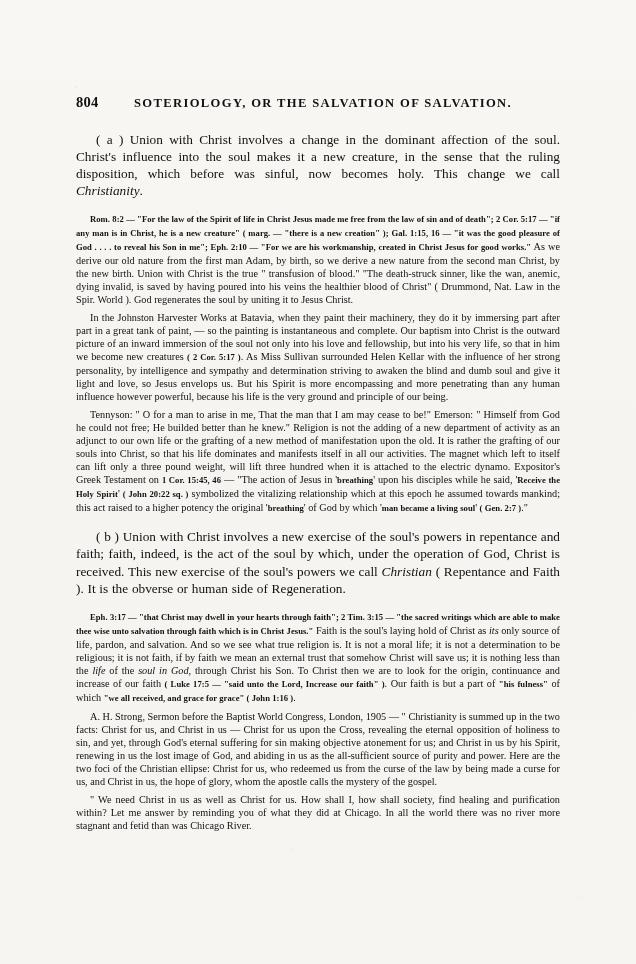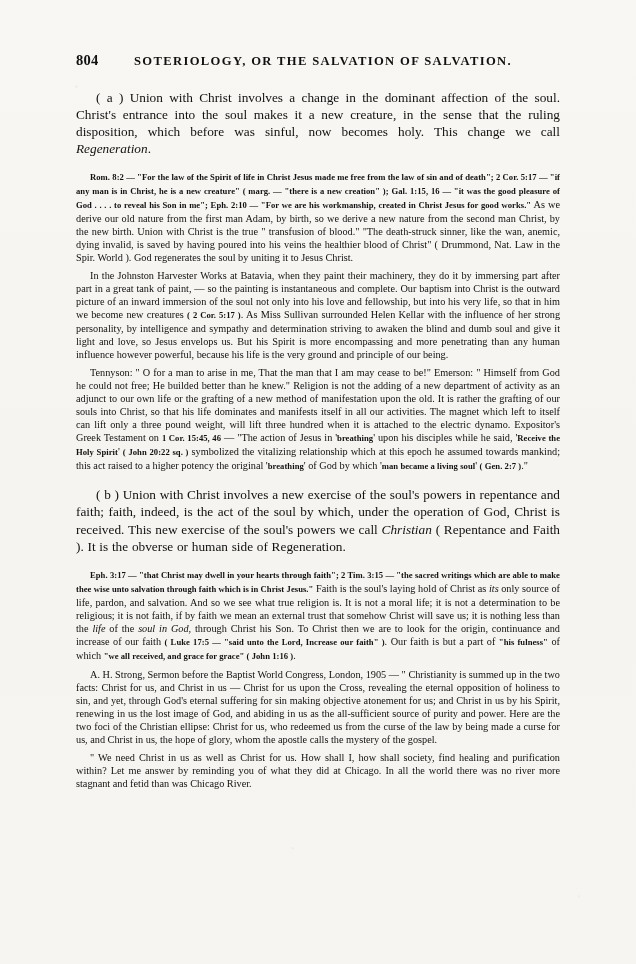--- a/index.html
+++ b/index.html
@@ -47,20 +47,21 @@
     align-items: baseline;
     margin-bottom: 20px;
     letter-spacing: .6px;
   }
   .folio {
     font-size: 14.5px;
     font-weight: 700;
     width: 58px;
     flex: none;
     letter-spacing: .2px;
+    margin-top: 42px;
   }
   .head-title {
     font-size: 12.6px;
     font-weight: 700;
     letter-spacing: 1.35px;
     white-space: nowrap;
   }
 
   
   .body-para {
@@ -103,21 +104,21 @@
 
 <div class="paper"></div>
 
 <div class="page">
 
   <div class="running-head">
     <span class="folio">804</span>
     <span class="head-title">SOTERIOLOGY, OR THE SALVATION OF SALVATION.</span>
   </div>
 
-  <p class="body-para indent"><span>( a ) Union with Christ involves a change in the dominant affection of the soul.   Christ's entrance into the soul makes it a new creature, in the sense that the ruling disposition, which before was sinful, now becomes holy.   This change we call </span><i>Regeneration</i><span>.</span></p>
+  <p class="body-para indent"><span>( a ) Union with Christ involves a change in the dominant affection of the soul.   Christ's influence into the soul makes it a new creature, in the sense that the ruling disposition, which before was sinful, now becomes holy.   This change we call </span><i>Christianity</i><span>.</span></p>
 
   <div class="gap-sm"></div>
 
   <p class="note indent"><span class="tiny">Rom. 8:2 — "For the law of the Spirit of life in Christ Jesus made me free from the law of sin and of death"; 2 Cor. 5:17 — "if any man is in Christ, he is a new creature" ( marg. — "there is a new creation" ); Gal. 1:15, 16 — "it was the good pleasure of God . . . . to reveal his Son in me"; Eph. 2:10 — "For we are his workmanship, created in Christ Jesus for good works."</span><span class="note-reg">   As we derive our old nature from the first man Adam, by birth, so we derive a new nature from the second man Christ, by the new birth.   Union with Christ is the true " transfusion of blood."   "The death-struck sinner, like the wan, anemic, dying invalid, is saved by having poured into his veins the healthier blood of Christ" ( Drummond, Nat. Law in the Spir. World ).   God regenerates the soul by uniting it to Jesus Christ.</span></p>
 
   <p class="note indent note-reg"><span>In the Johnston Harvester Works at Batavia, when they paint their machinery, they do it by immersing part after part in a great tank of paint, — so the painting is instantaneous and complete.   Our baptism into Christ is the outward picture of an inward immersion of the soul not only into his love and fellowship, but into his very life, so that in him we become new creatures </span><span class="tiny">( 2 Cor. 5:17 )</span><span>.   As Miss Sullivan surrounded Helen Kellar with the influence of her strong personality, by intelligence and sympathy and determination striving to awaken the blind and dumb soul and give it light and love, so Jesus envelops us.   But his Spirit is more encompassing and more penetrating than any human influence however powerful, because his life is the very ground and principle of our being.</span></p>
 
   <p class="note indent note-reg"><span>Tennyson:  " O for a man to arise in me, That the man that I am may cease to be!"   Emerson:  " Himself from God he could not free; He builded better than he knew."   Religion is not the adding of a new department of activity as an adjunct to our own life or the grafting of a new method of manifestation upon the old.   It is rather the grafting of our souls into Christ, so that his life dominates and manifests itself in all our activities.   The magnet which left to itself can lift only a three pound weight, will lift three hundred when it is attached to the electric dynamo.   Expositor's Greek Testament on </span><span class="tiny">1 Cor. 15:45, 46</span><span> — "The action of Jesus in '</span><span class="tiny">breathing</span><span>' upon his disciples while he said, '</span><span class="tiny">Receive the Holy Spirit</span><span>' </span><span class="tiny">( John 20:22 sq. )</span><span> symbolized the vitalizing relationship which at this epoch he assumed towards mankind; this act raised to a higher potency the original '</span><span class="tiny">breathing</span><span>' of God by which '</span><span class="tiny">man became a living soul</span><span>' </span><span class="tiny">( Gen. 2:7 )</span><span>."</span></p>
 
   <div class="gap-md"></div>

